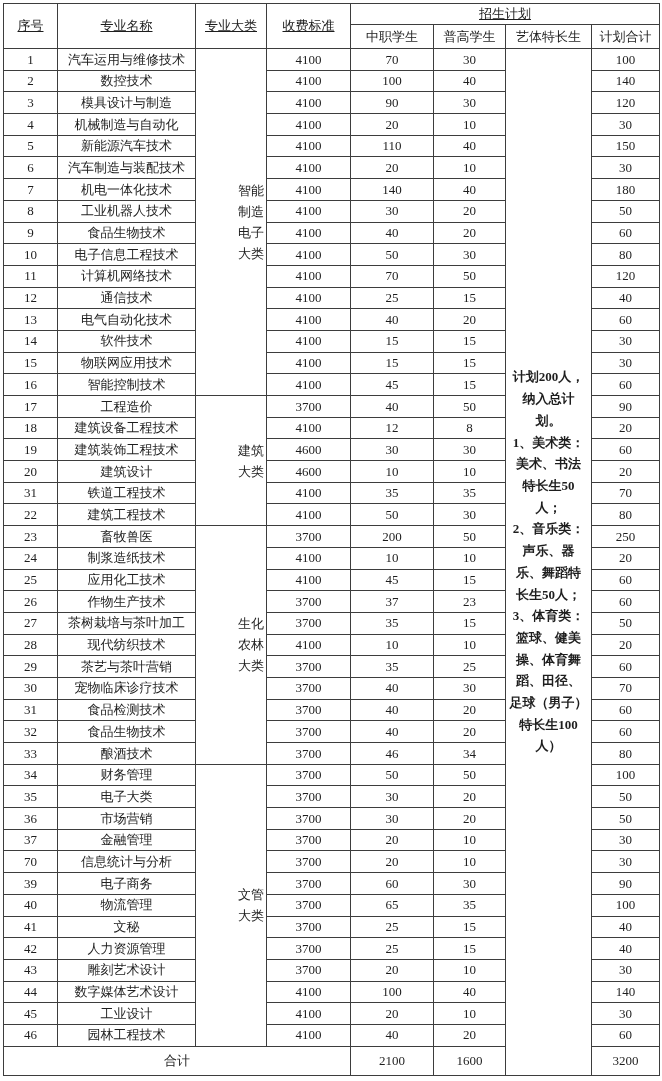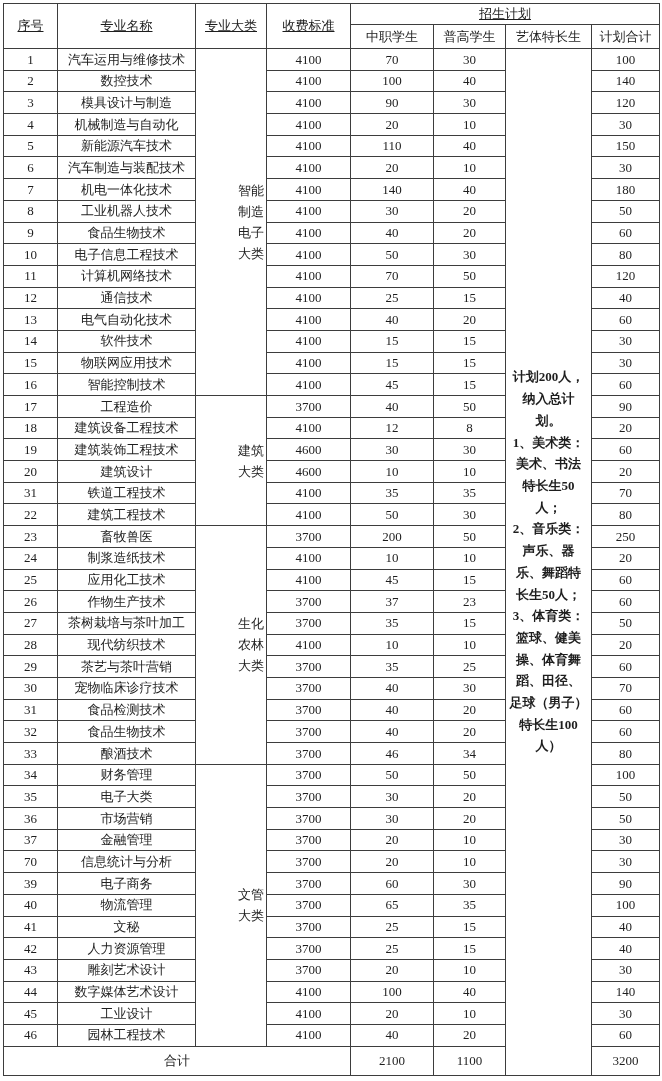--- a/index.html
+++ b/index.html
@@ -472,18 +472,18 @@
           <td>46</td>
           <td>园林工程技术</td>
           <td>4100</td>
           <td>40</td>
           <td>20</td>
           <td>60</td>
         </tr>
         <tr class="footer-row">
           <td colspan="4">合计</td>
           <td>2100</td>
-          <td>1100</td>
+          <td>1600</td>
           <td>3200</td>
         </tr>
       </tbody>
   </table>
 </div>
 
 </body></html>

